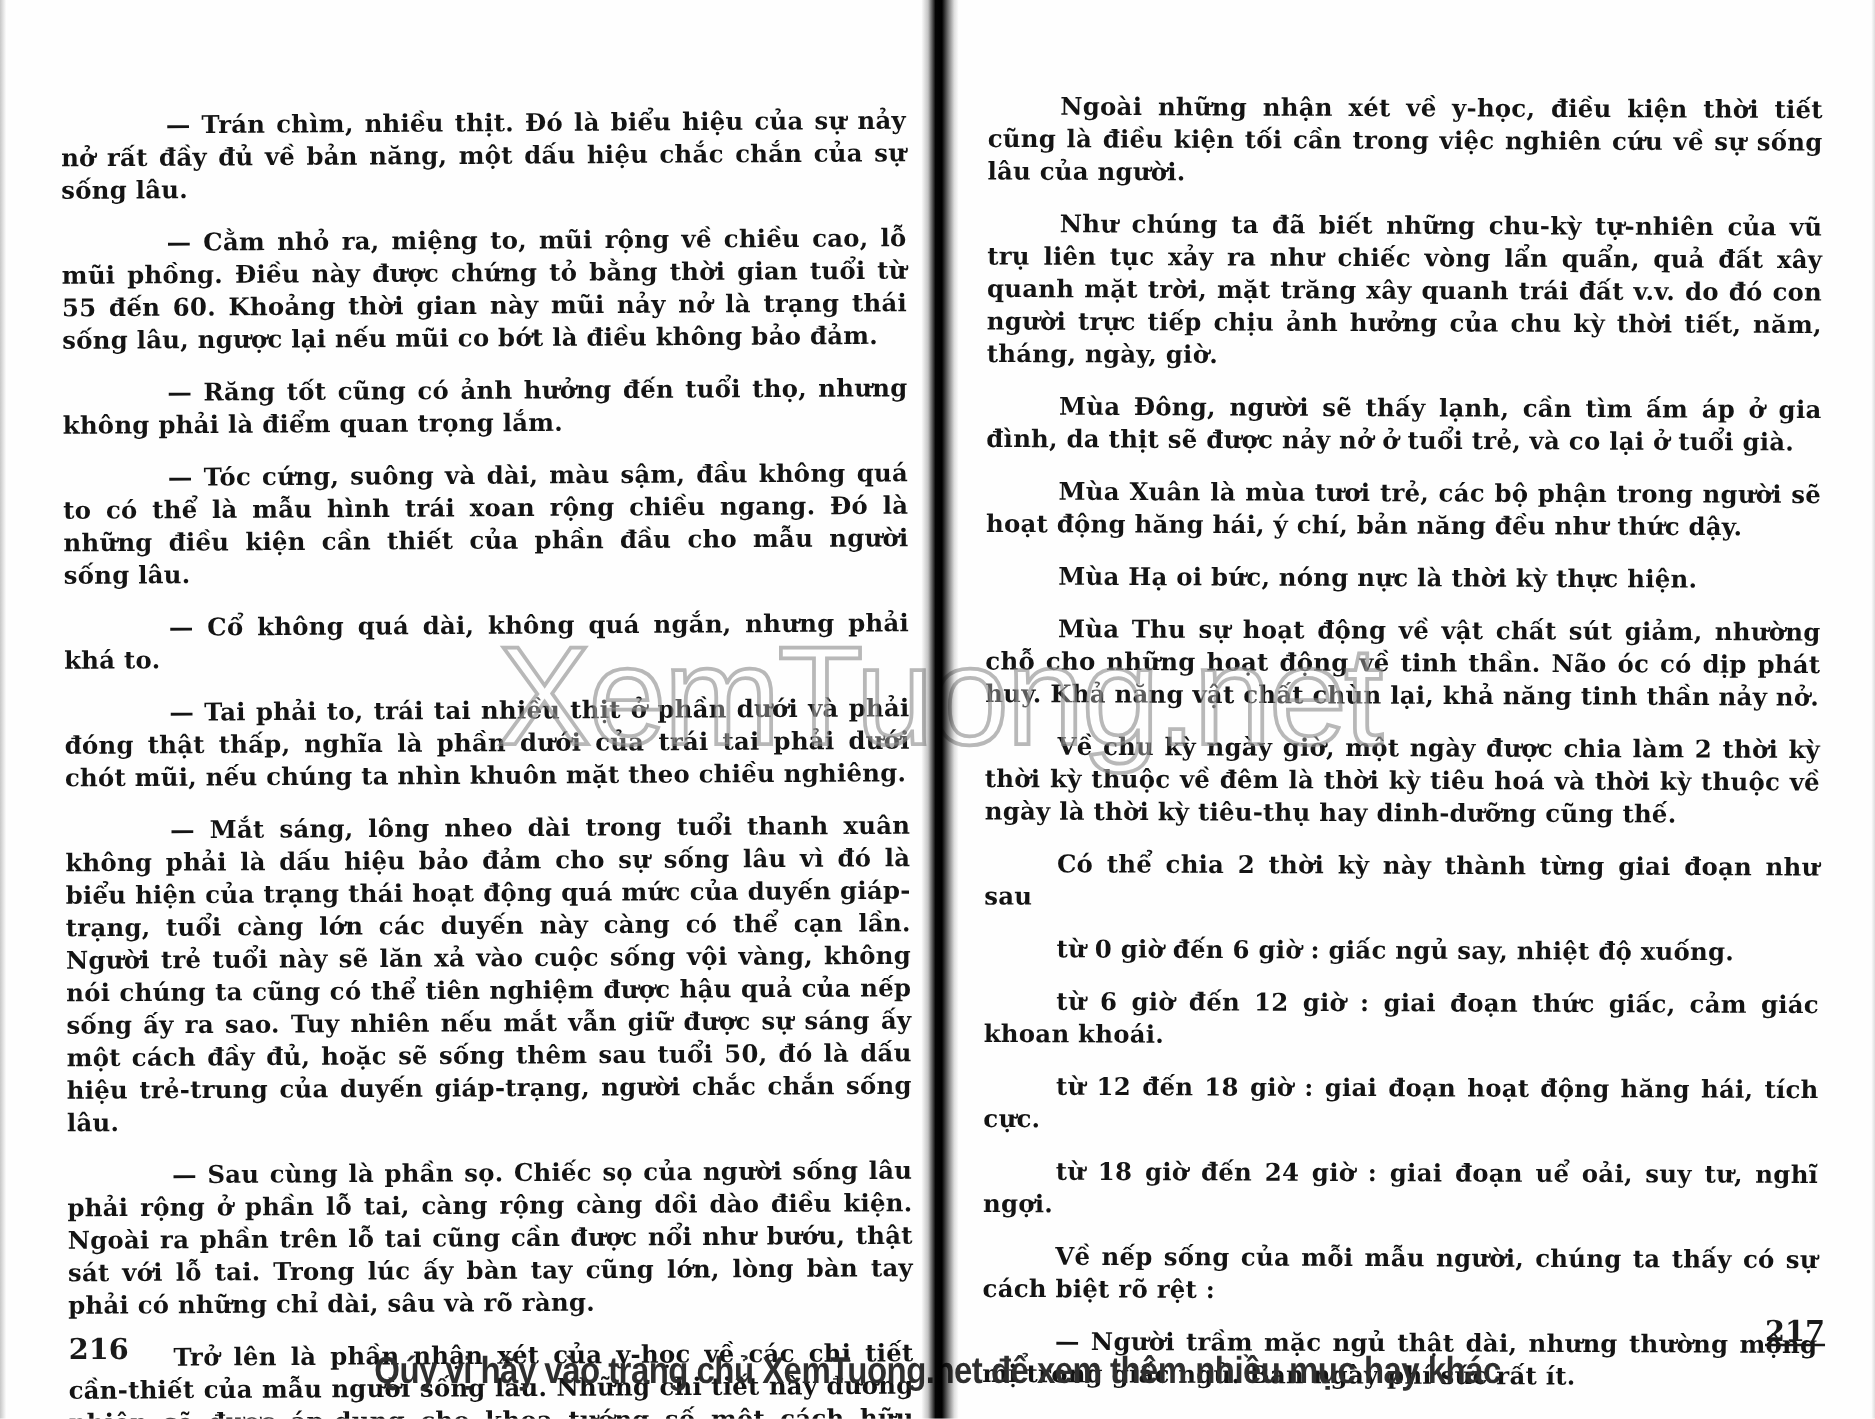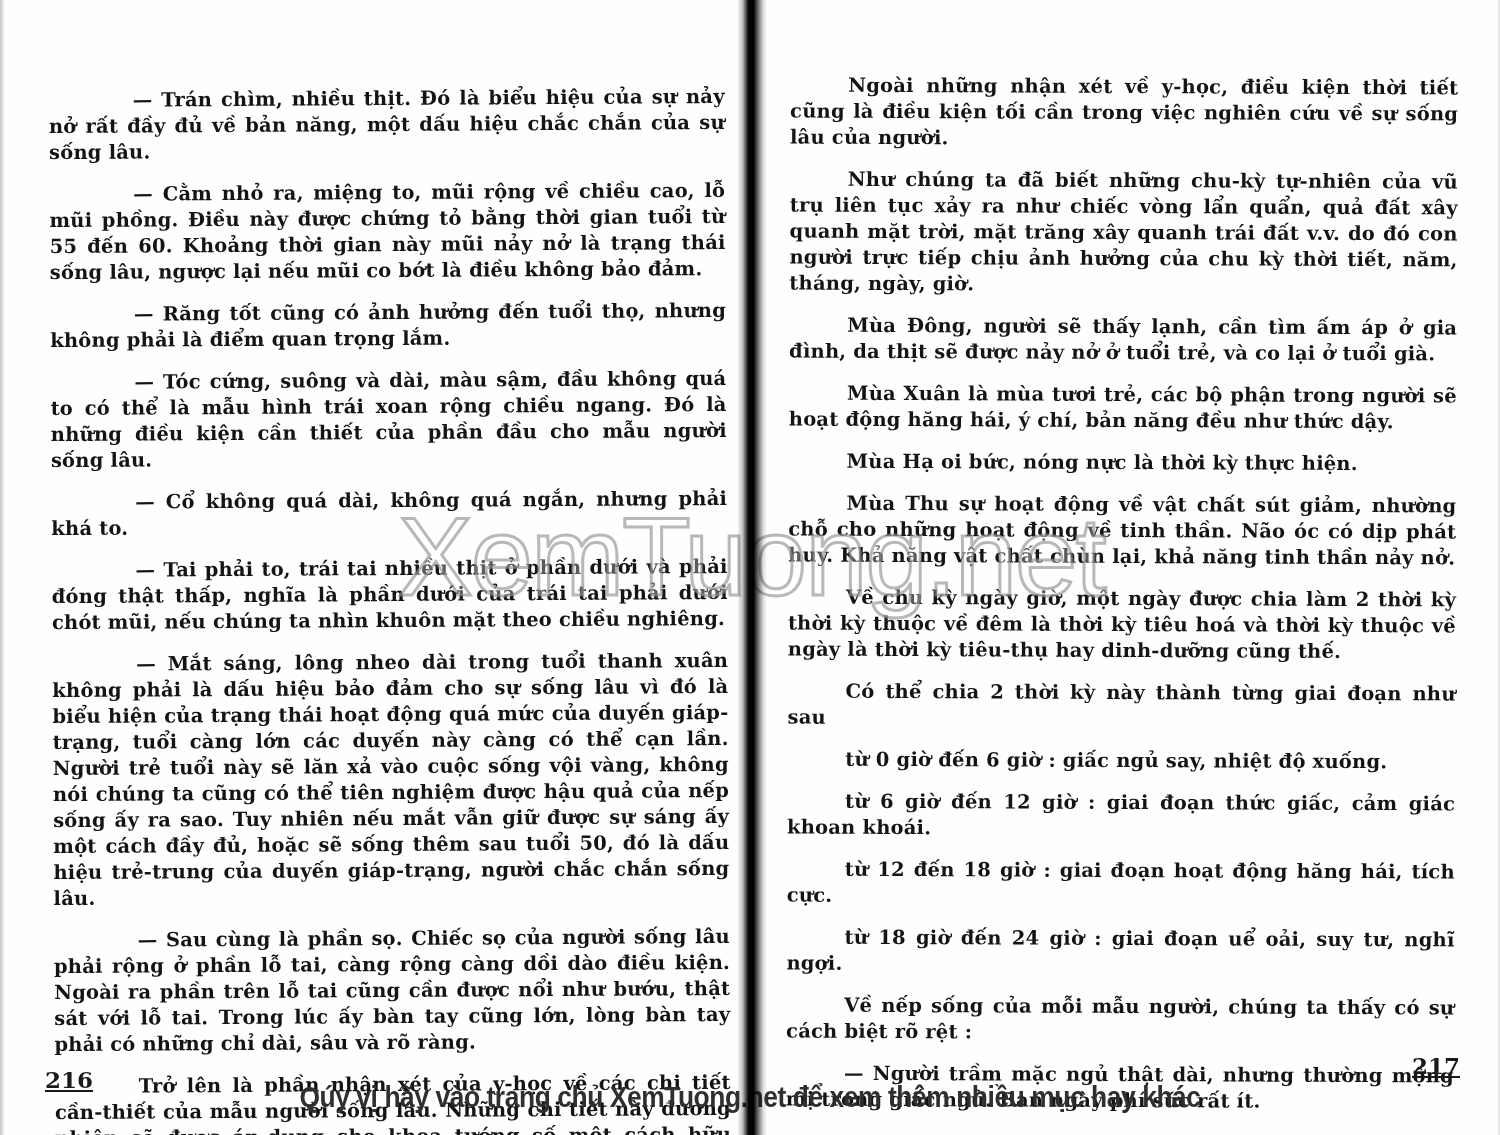--- a/index.html
+++ b/index.html
@@ -44,21 +44,21 @@
     font-size:19.5px;line-height:26px;font-weight:700;
     color:#141414;text-align:justify;letter-spacing:.2px;
     text-rendering:geometricPrecision;
   }
   .page-left p{text-indent:84px;}
   .page-right p{text-indent:58px;}
   .pagenum{
     position:absolute;z-index:10;font-family:"DejaVu Serif", serif;
     font-weight:700;font-size:23px;color:#1a1a1a;
   }
-  .pagenum-left{left:45px;top:1066px;text-decoration:underline;}
+  .pagenum-left{left:55px;top:1066px;}
   .pagenum-right{left:1412px;top:1052px;text-decoration:underline;}
   .footer{
     position:absolute;left:0;right:0;top:1080px;z-index:25;text-align:center;
   }
   .footer span{
     display:inline-block;
     font-family:"Liberation Sans", sans-serif;
     font-size:30px;font-weight:600;color:#2f2f2f;letter-spacing:-.5px;
     transform:scaleX(.88);transform-origin:center;
   }

